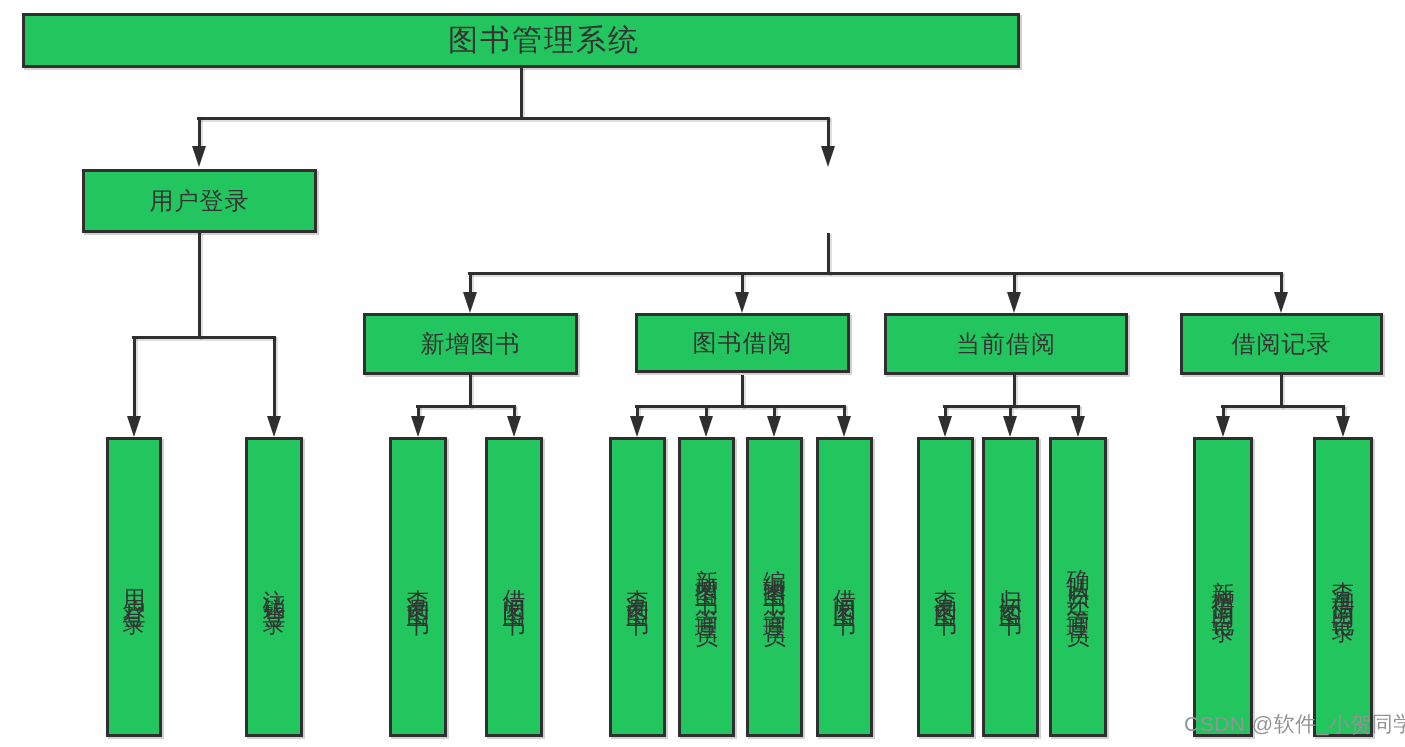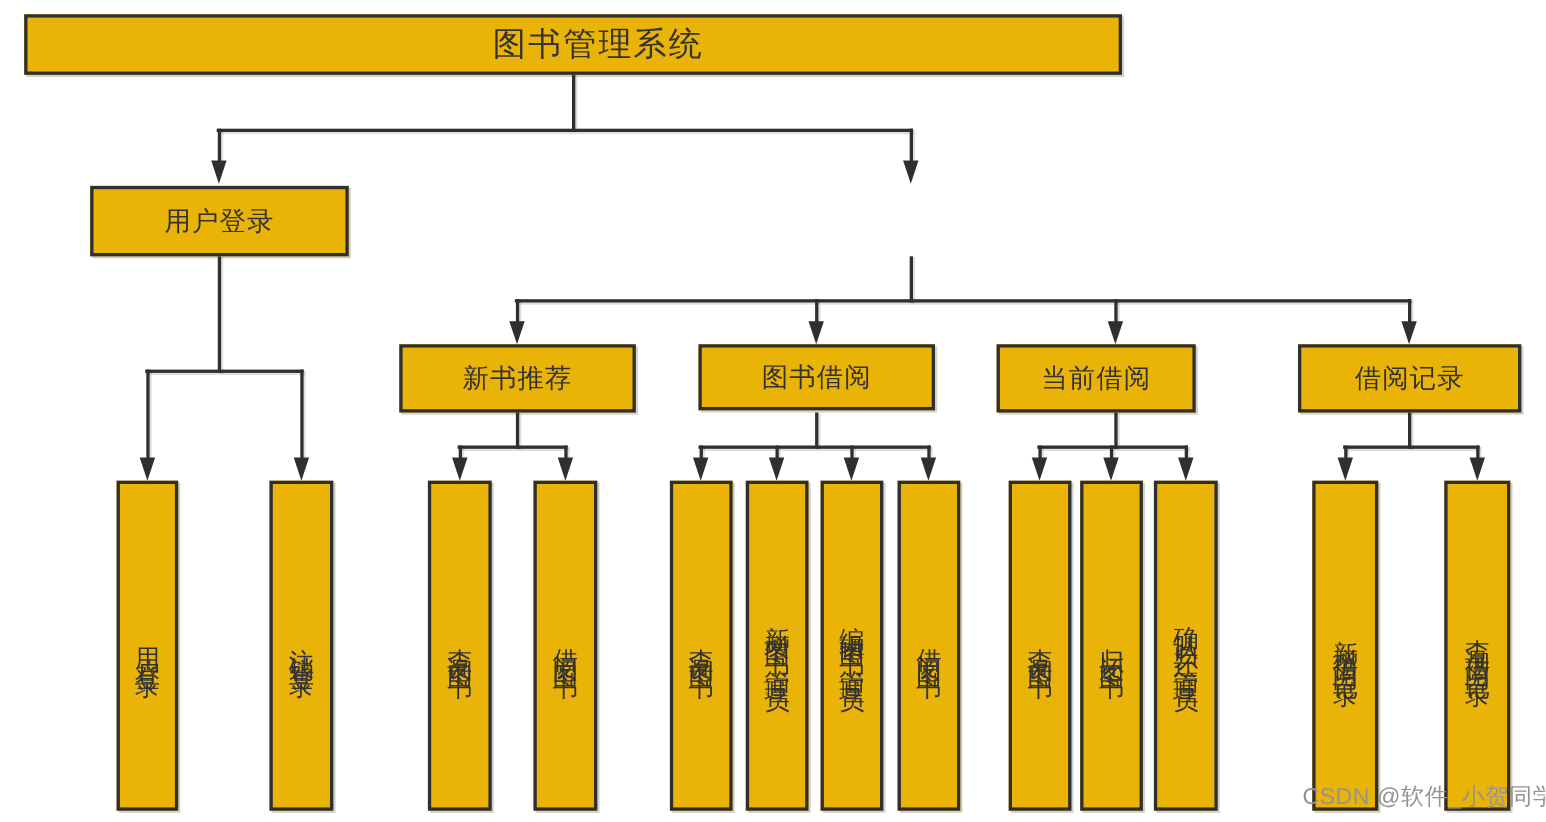--- a/index.html
+++ b/index.html
@@ -7,21 +7,21 @@
     position:relative;
     width:1405px;height:747px;
     background:#ffffff;
     overflow:hidden;
     font-family:"Liberation Sans","DejaVu Sans",sans-serif;
     color:#333333;
   }
   .node{
     position:absolute;
     box-sizing:border-box;
-    background:#eab308;
+    background:#22c55e;
     border:3px solid #2f2f2f;
     box-shadow:2px 2px 0 rgba(0,0,0,0.18);
     display:flex;
     align-items:center;
     justify-content:center;
     font-size:24px;
     color:#333333;
     letter-spacing:1px;
     white-space:nowrap;
   }
@@ -54,25 +54,25 @@
 </head>
 <body>
 
 <div class="canvas">
 
   <div class="node root-node" style="left:22px;top:13px;width:998px;height:55px;">图书管理系统</div>
 
   <div class="node" style="left:82px;top:169px;width:235px;height:64px;">用户登录</div>
 
 
-  <div class="node" style="left:363px;top:313px;width:215px;height:62px;">新书推荐</div>
+  <div class="node" style="left:363px;top:313px;width:215px;height:62px;">新增图书</div>
 
   <div class="node" style="left:635px;top:313px;width:215px;height:60px;">图书借阅</div>
 
-  <div class="node" style="left:906px;top:313px;width:181px;height:62px;">当前借阅</div>
+  <div class="node" style="left:884px;top:313px;width:244px;height:62px;">当前借阅</div>
 
   <div class="node" style="left:1180px;top:313px;width:203px;height:62px;">借阅记录</div>
 
   <div class="node leaf" style="left:106px;top:437px;width:56px;height:300px;">用户登录</div>
 
   <div class="node leaf" style="left:245px;top:437px;width:58px;height:300px;">注销登录</div>
 
   <div class="node leaf" style="left:389px;top:437px;width:58px;height:300px;">查询图书</div>
 
   <div class="node leaf" style="left:485px;top:437px;width:58px;height:300px;">借阅图书</div>

